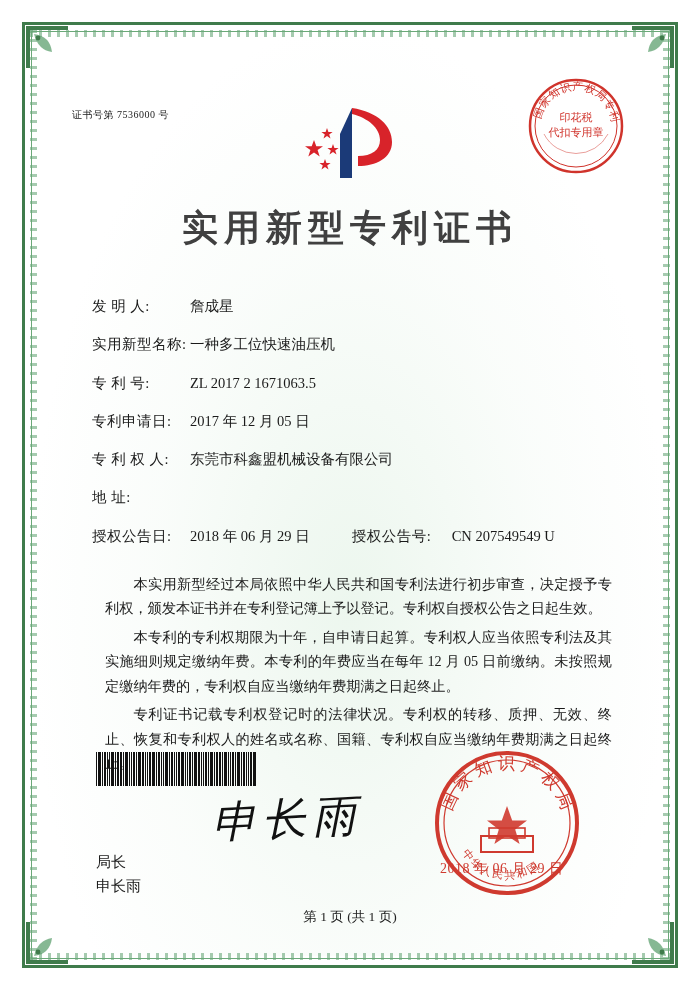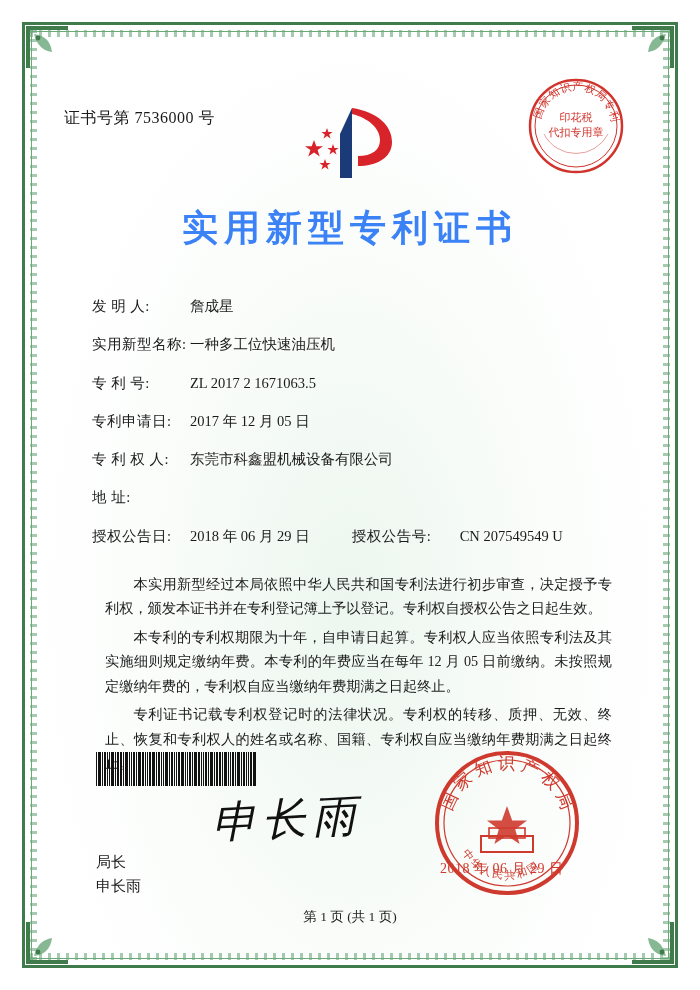--- a/index.html
+++ b/index.html
@@ -66,23 +66,23 @@
     position: absolute;
     left: 34px; top: 34px; right: 34px; bottom: 34px;
     background:
       radial-gradient(ellipse at 50% 62%, rgba(233,245,235,0.85) 0%, rgba(244,250,245,0.45) 45%, rgba(255,255,255,0) 72%);
     pointer-events: none;
   }
 
   
   .cert-no {
     position: absolute;
-    left: 64px;
+    left: 72px;
     top: 108px;
-    font-size: 16px;
+    font-size: 10px;
     letter-spacing: 0.5px;
   }
   .emblem {
     position: absolute;
     left: 300px;
     top: 104px;
     width: 104px;
     height: 78px;
   }
   .seal-top {
@@ -98,21 +98,21 @@
   }
   .title {
     position: absolute;
     left: 0;
     right: 0;
     top: 204px;
     text-align: center;
     font-size: 36px;
     font-weight: bold;
     letter-spacing: 6px;
-    color: #3b82f6;
+    color: #404040;
   }
 
   
   .fields {
     position: absolute;
     left: 92px;
     top: 296px;
     width: 520px;
     font-size: 14.5px;
     line-height: 1.5;
@@ -142,21 +142,21 @@
     margin-left: 88px;
   }
   .two-col {
     display: flex;
     align-items: flex-start;
   }
   .two-col .pair {
     display: flex;
   }
   .two-col .pair .flabel { width: 98px; flex: 0 0 98px; }
-  .two-col .pair.right { margin-left: 42px; gap: 8px; }
+  .two-col .pair.right { margin-left: 42px; }
   .two-col .pair.right .flabel { width: 100px; flex: 0 0 100px; }
 
   
   .paras {
     position: absolute;
     left: 88px;
     top: 572px;
     width: 524px;
     font-size: 14.2px;
     line-height: 1.72;

